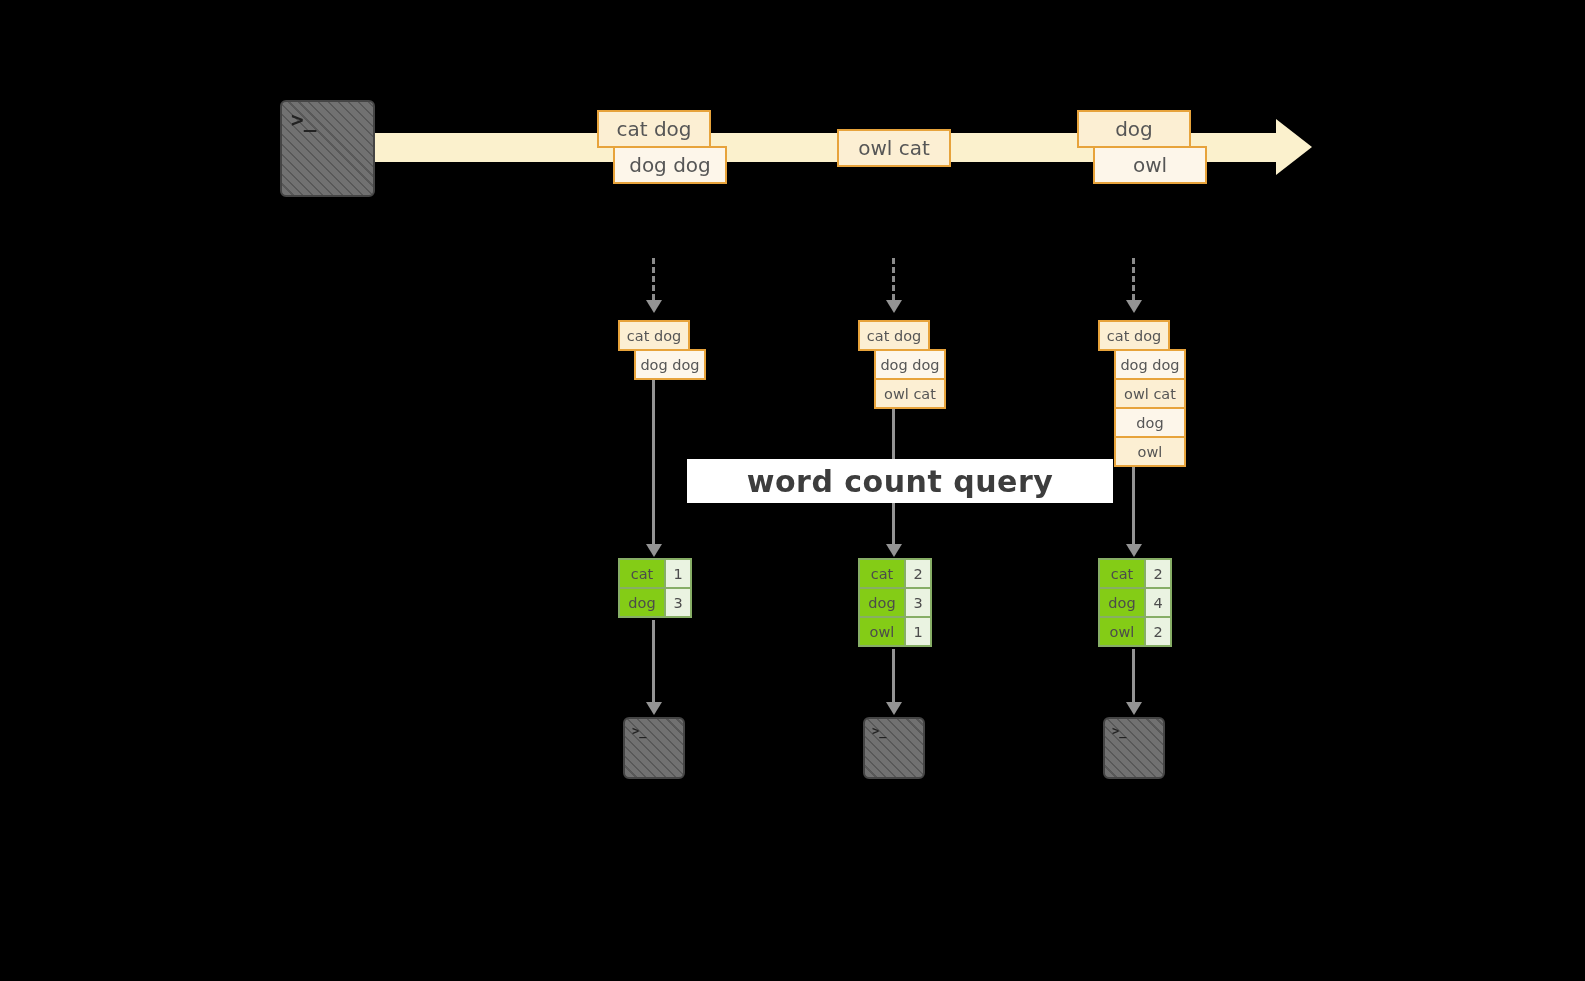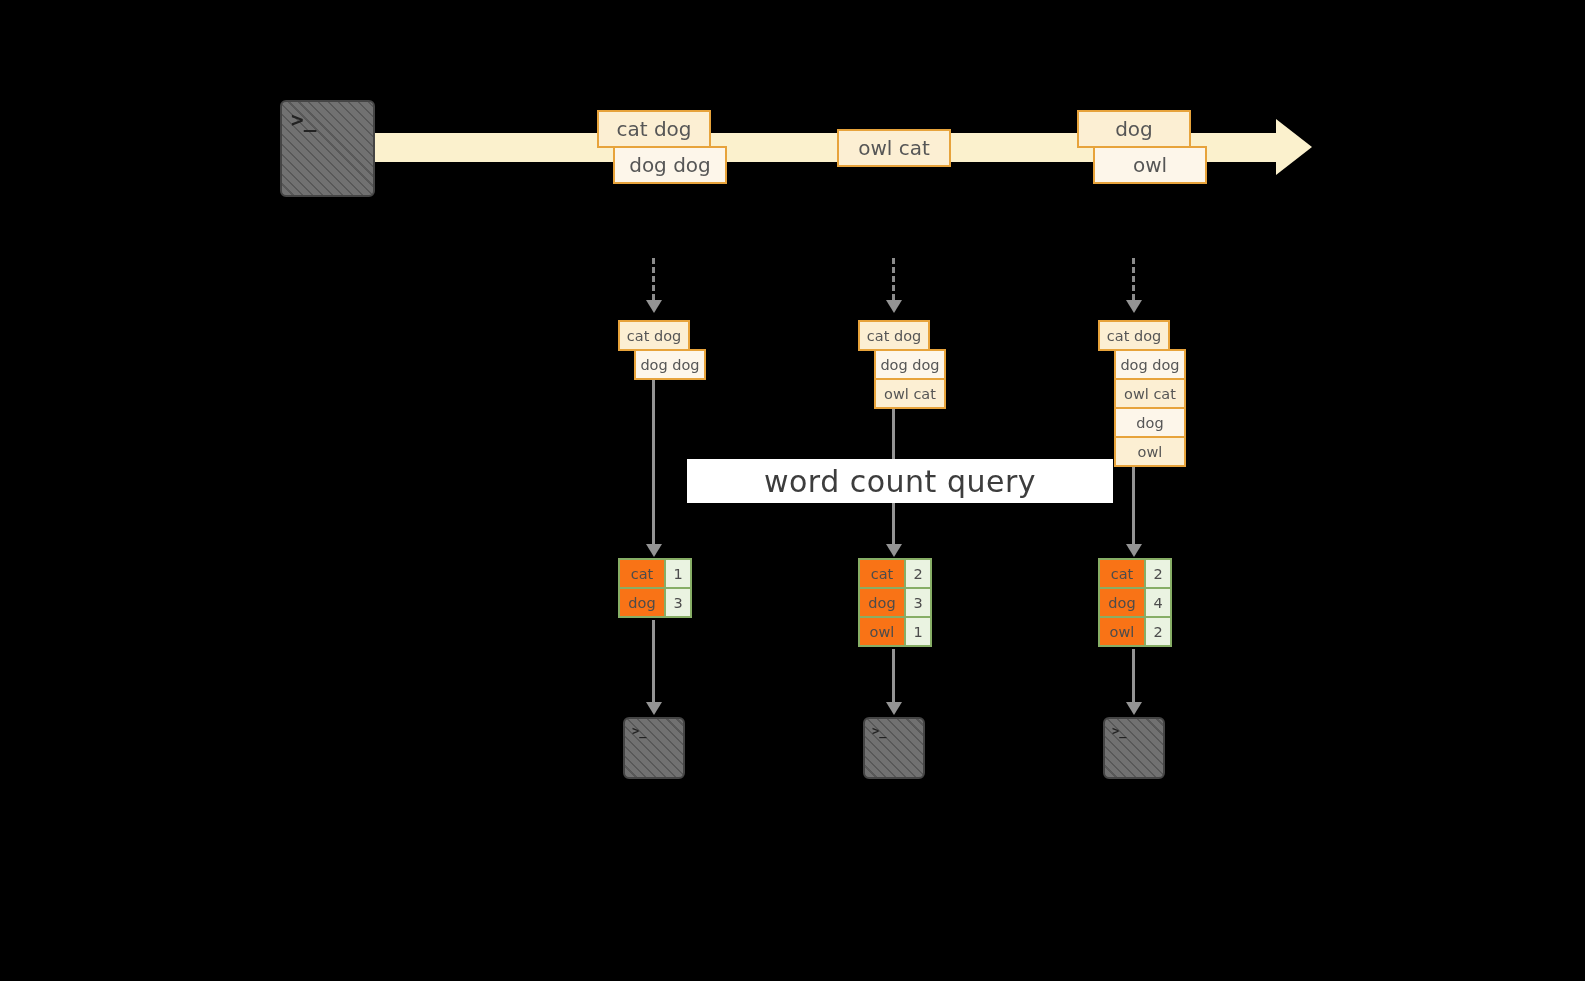--- a/index.html
+++ b/index.html
@@ -33,28 +33,28 @@
   .batch .obox{width:114px;height:38px;font-size:20px;}
   .mini .obox{width:72px;height:31px;font-size:14.5px;}
   
   .vdash{position:absolute;width:0;border-left:3px dashed #8c8c8c;z-index:1;}
   .vline{position:absolute;width:3px;background:#949494;z-index:1;}
   .ahead{position:absolute;width:0;height:0;z-index:1;
     border-left:8px solid transparent;border-right:8px solid transparent;border-top:13px solid #949494;}
   
   .banner{
     position:absolute;left:687px;top:459px;width:426px;height:44px;background:#ffffff;z-index:2;
-    display:flex;align-items:center;justify-content:center;font-size:30px;color:#3d3d3d;letter-spacing:0.5px;
+    display:flex;align-items:center;justify-content:center;font-size:30px;color:#3d3d3d;letter-spacing:0.5px;font-weight:bold;
   }
   
   .gtable{position:absolute;display:flex;flex-direction:column;z-index:3;}
   .grow{display:flex;}
   .grow + .grow{margin-top:-2px;}
   .gcell{
-    box-sizing:border-box;border:2px solid #87ae66;background:#f97316;height:31px;
+    box-sizing:border-box;border:2px solid #87ae66;background:#84cc16;height:31px;
     display:flex;align-items:center;justify-content:center;font-size:14.5px;color:#4c4c4c;
   }
   .gcell.word{width:48px;}
   .gcell.count{width:28px;margin-left:-2px;background:#eaf3e1;}
 </style>
 </head>
 <body>
 
 <div class="canvas">
 

